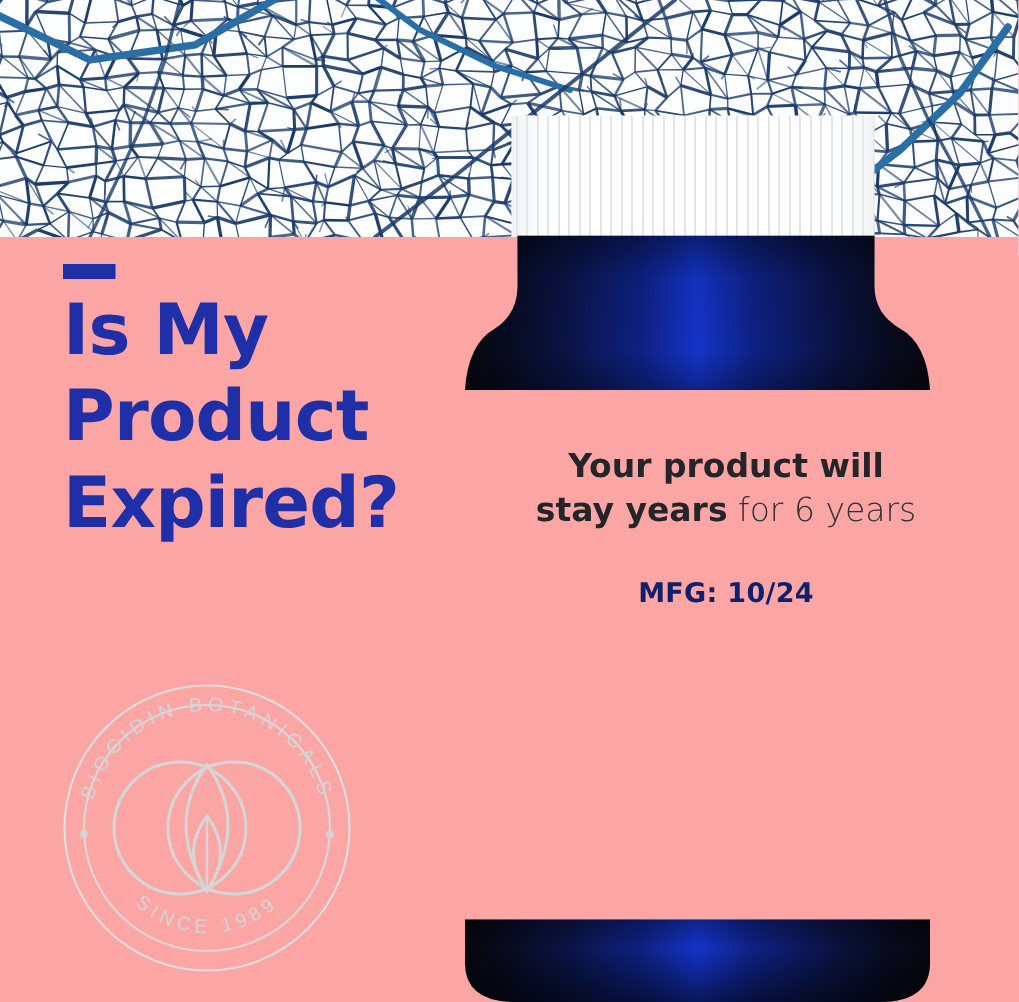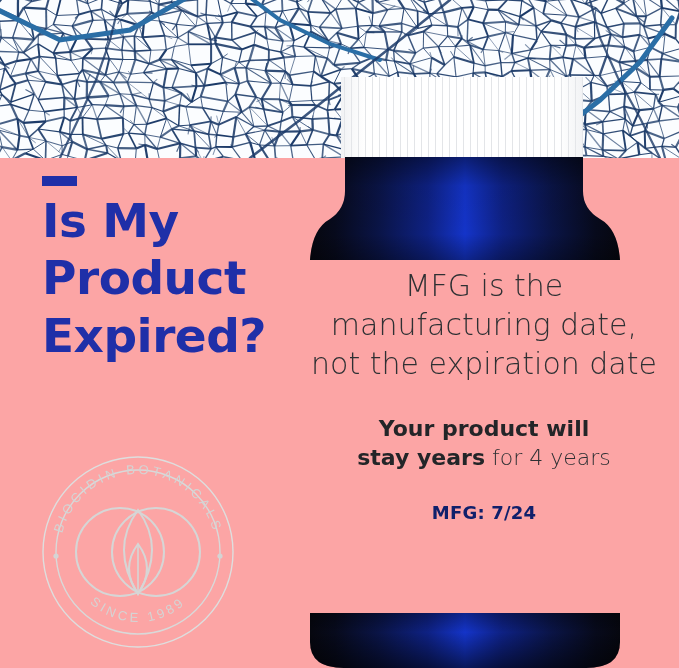--- a/index.html
+++ b/index.html
@@ -2077,28 +2077,25 @@
   </div>
 
   <div class="headline-block">
     <div class="headline-dash"></div>
     <h1 class="headline">Is My
 Product
 Expired?</h1>
   </div>
 
   <div class="copy-col">
-    <p class="copy-light">MFG is the
-manufacturing date,
-not the expiration date</p>
     <p class="copy-mixed">
       <span class="strong">Your product will</span><br>
-      <span class="strong">stay years</span><span> for 4 years</span><br>
+      <span class="strong">stay years</span><span> for 6 years</span><br>
     </p>
-    <p class="mfg-line">MFG: 7/24</p>
+    <p class="mfg-line">MFG: 10/24</p>
   </div>
 
   <div class="seal">
     <svg width="200" height="200" viewBox="0 0 200 200" xmlns="http://www.w3.org/2000/svg">
       <defs>
         <path id="arcTop" d="M 22 100 A 78 78 0 0 1 178 100"></path>
         <path id="arcBottom" d="M 30 100 A 70 70 0 0 0 170 100"></path>
       </defs>
       <circle cx="100" cy="100" r="95" fill="none" stroke="#dedede" stroke-width="1.4"></circle>
       <circle cx="100" cy="100" r="82" fill="none" stroke="#d9d9d9" stroke-width="1.4"></circle>

